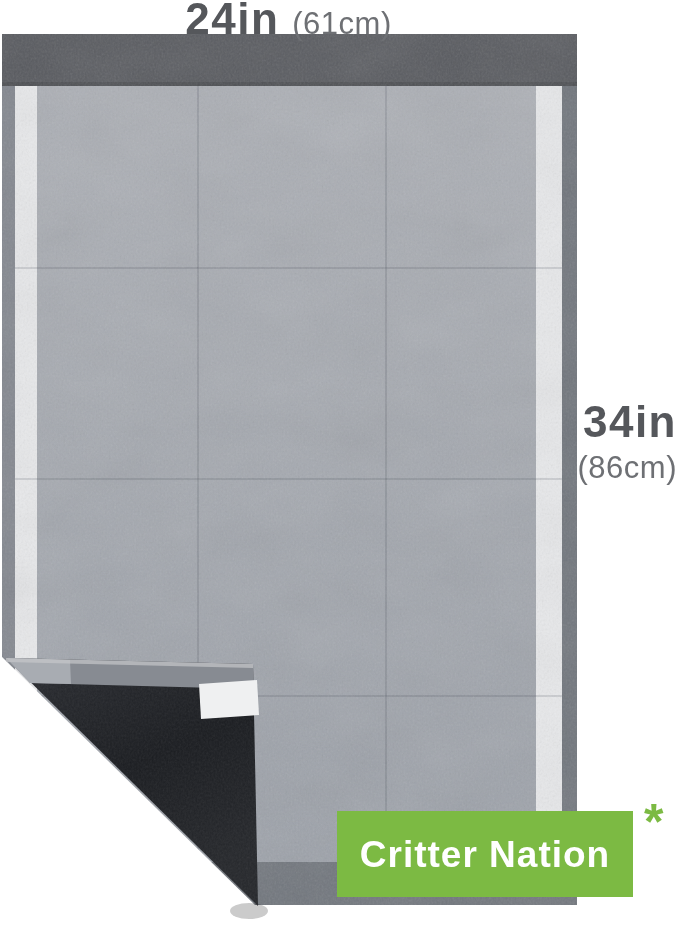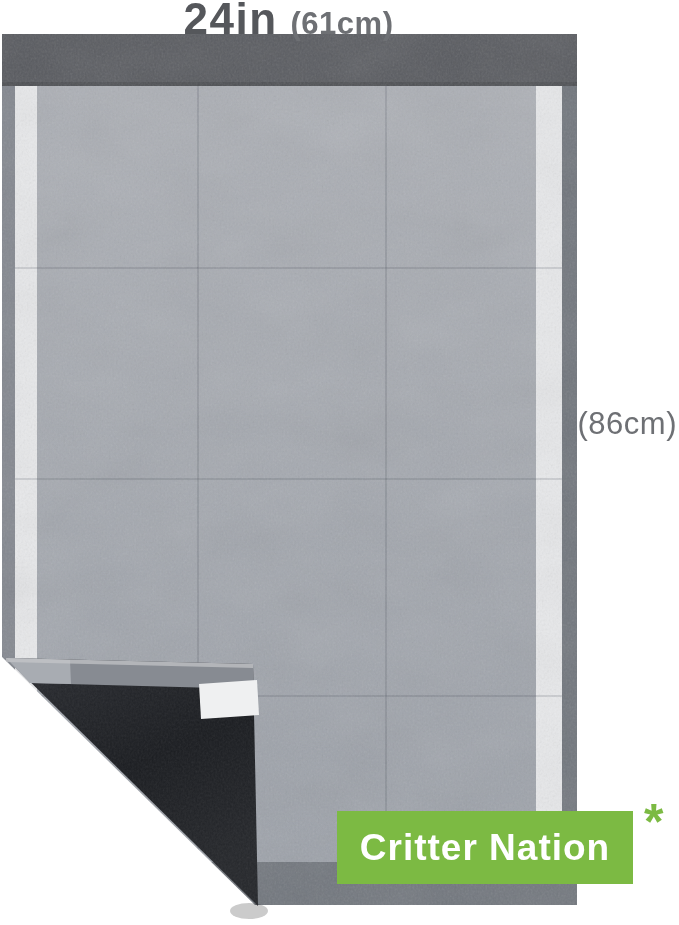--- a/index.html
+++ b/index.html
@@ -26,30 +26,30 @@
   }
   .pad-svg{position:absolute;left:0;top:0;}
 
   
   .dim-top{
     position:absolute;left:0;top:-3px;width:577px;
     display:flex;justify-content:center;align-items:baseline;gap:13px;
     white-space:nowrap;
   }
   .dim-top .val{font-size:44px;font-weight:700;letter-spacing:1.5px;color:var(--label-dark);line-height:1;}
-  .dim-top .metric{font-size:31px;font-weight:700;letter-spacing:.5px;color:var(--label-light);line-height:1;}
+  .dim-top .metric{font-size:31px;font-weight:400;letter-spacing:.5px;color:var(--label-light);line-height:1;}
   .dim-right{
     position:absolute;right:2px;top:400px;text-align:right;white-space:nowrap;
   }
   .dim-right .val{font-size:44px;font-weight:700;letter-spacing:1.5px;color:var(--label-dark);line-height:1;display:block;}
   .dim-right .metric{font-size:31px;font-weight:400;letter-spacing:.5px;color:var(--label-light);line-height:1;display:block;margin-top:8px;}
 
   
   .badge{
-    position:absolute;left:337px;top:811px;width:296px;height:73px;
+    position:absolute;left:337px;top:811px;width:296px;height:86px;
     background:var(--accent-green);
     display:flex;align-items:center;justify-content:center;
   }
   .badge .badge-label{
     color:var(--badge-text);font-size:37px;font-weight:700;letter-spacing:1px;line-height:1;
   }
   .footnote{
     position:absolute;left:644px;top:797px;
     color:var(--accent-green);font-size:50px;font-weight:700;line-height:1;
   }
@@ -138,20 +138,21 @@
       <polygon class="c-tape" points="199,684 257,680 259,715 201,719"></polygon>
     </g>
   </svg>
 
   <div class="dim-top">
     <span class="val">24in</span>
     <span class="metric">(61cm)</span>
   </div>
 
   <div class="dim-right">
+    <span class="val">34in</span>
     <span class="metric">(86cm)</span>
   </div>
 
   <div class="badge">
     <span class="badge-label">Critter Nation</span>
   </div>
 
   <span class="footnote">*</span>
 
 </div>

